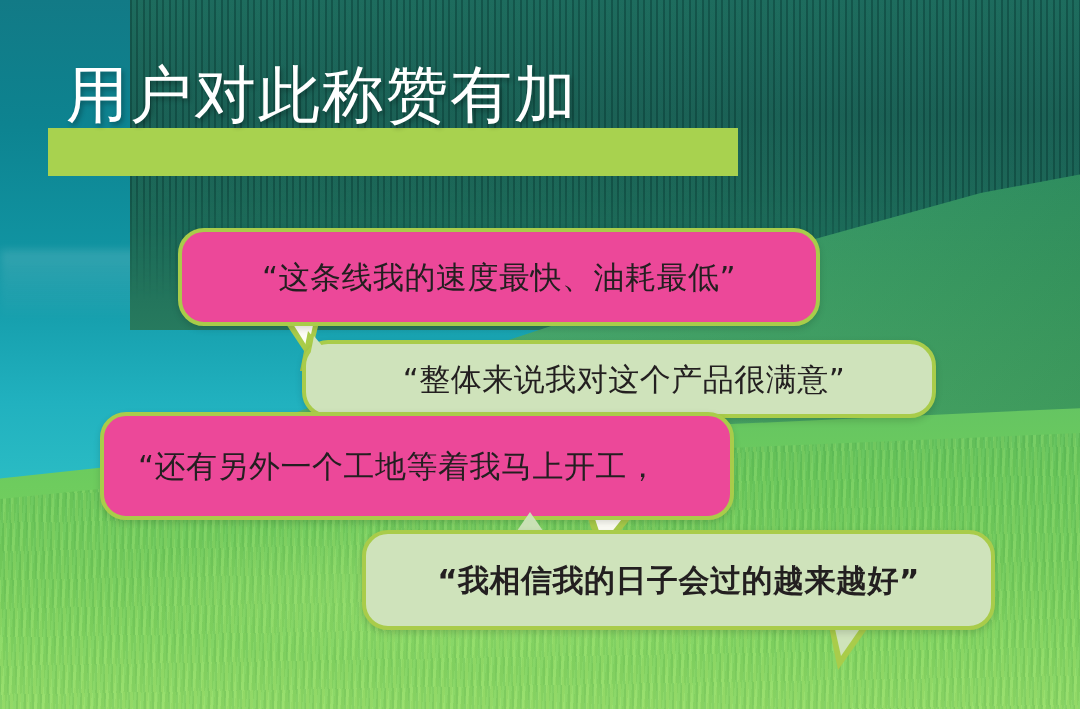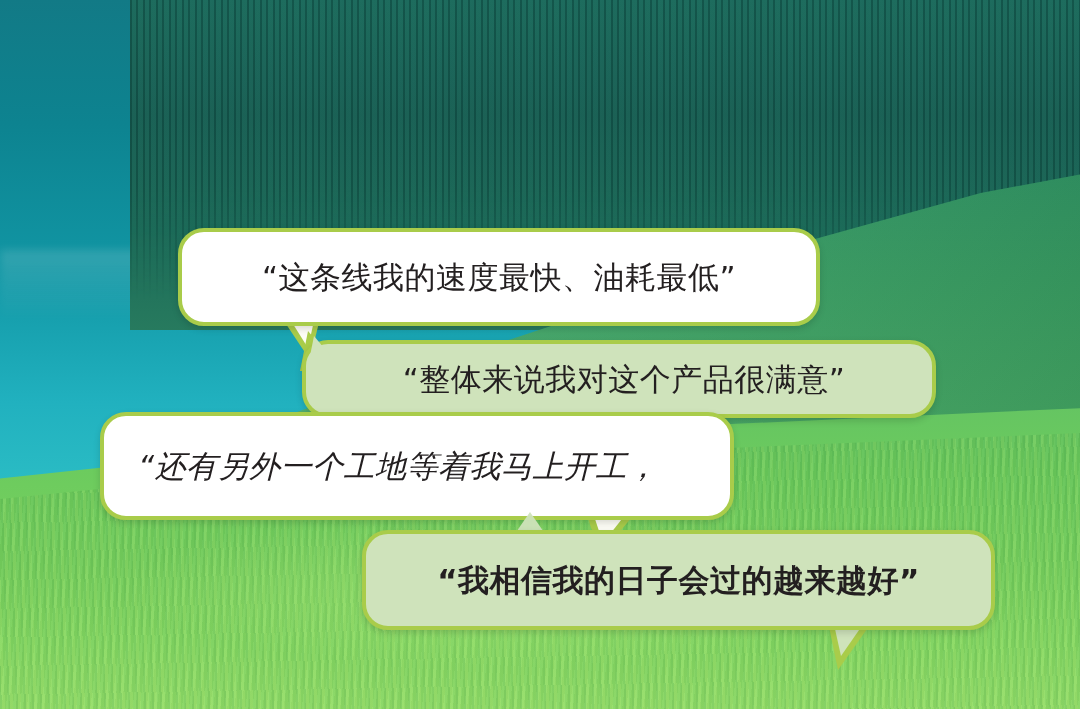--- a/index.html
+++ b/index.html
@@ -109,21 +109,21 @@
     box-sizing:border-box;
     display:flex;align-items:center;
     box-shadow:0 3px 7px rgba(0,0,0,.14);
   }
   .bubble .txt{
     width:100%;
     font-size:31px;line-height:1.42;color:#231f20;
     letter-spacing:.5px;
     font-family:"DejaVu Sans","Liberation Sans",sans-serif;
   }
-  .fill-white{background:#ffffff;}
+  .fill-white{background:#ec4899;}
   .fill-green{background:#cfe3bb;}
 
   
   .tail{position:absolute;width:0;height:0;}
 
   #b1{left:178px;top:228px;width:642px;height:98px;}
   #b1 .txt{padding:0 30px;text-align:center;}
   #b1-tail{
     left:282px;top:318px;
     border-left:28px solid transparent;
@@ -145,21 +145,21 @@
     border-left:8px solid transparent;
     border-bottom:40px solid #a9cc4a;
   }
   #b2-tail-in{
     left:308px;top:336px;
     border-right:25px solid transparent;
     border-left:6px solid transparent;
     border-bottom:30px solid #cfe3bb;
   }
 
-  #b3{left:100px;top:412px;width:634px;height:108px;font-style:italic;}
+  #b3{left:100px;top:412px;width:634px;height:108px;}
   #b3 .txt{padding:0 34px;text-align:left;}
   #b3-tail{
     left:586px;top:512px;
     border-left:14px solid transparent;
     border-right:36px solid transparent;
     border-top:44px solid #a9cc4a;
   }
   #b3-tail-in{
     left:592px;top:510px;
     border-left:11px solid transparent;
@@ -202,20 +202,24 @@
     <div class="bg-forest"></div>
     <div class="bg-forest-tex"></div>
     <div class="bg-hill"></div>
     <div class="bg-hill-shade"></div>
     <div class="bg-shore"></div>
     <div class="bg-meadow"></div>
     <div class="bg-meadow-tex"></div>
     <div class="bg-meadow-glow"></div>
   </div>
 
+  <div class="title-wrap">
+    <div class="title-bar"></div>
+    <div class="title-text">用户对此称赞有加</div>
+  </div>
 
   <div class="tail" id="b1-tail"></div>
   <div class="tail" id="b1-tail-in"></div>
   <div class="bubble fill-white" id="b1">
     <div class="txt">“这条线我的速度最快、油耗最低”</div>
   </div>
 
   <div class="tail" id="b2-tail"></div>
   <div class="bubble fill-green" id="b2">
     <div class="txt">“整体来说我对这个产品很满意”</div>

